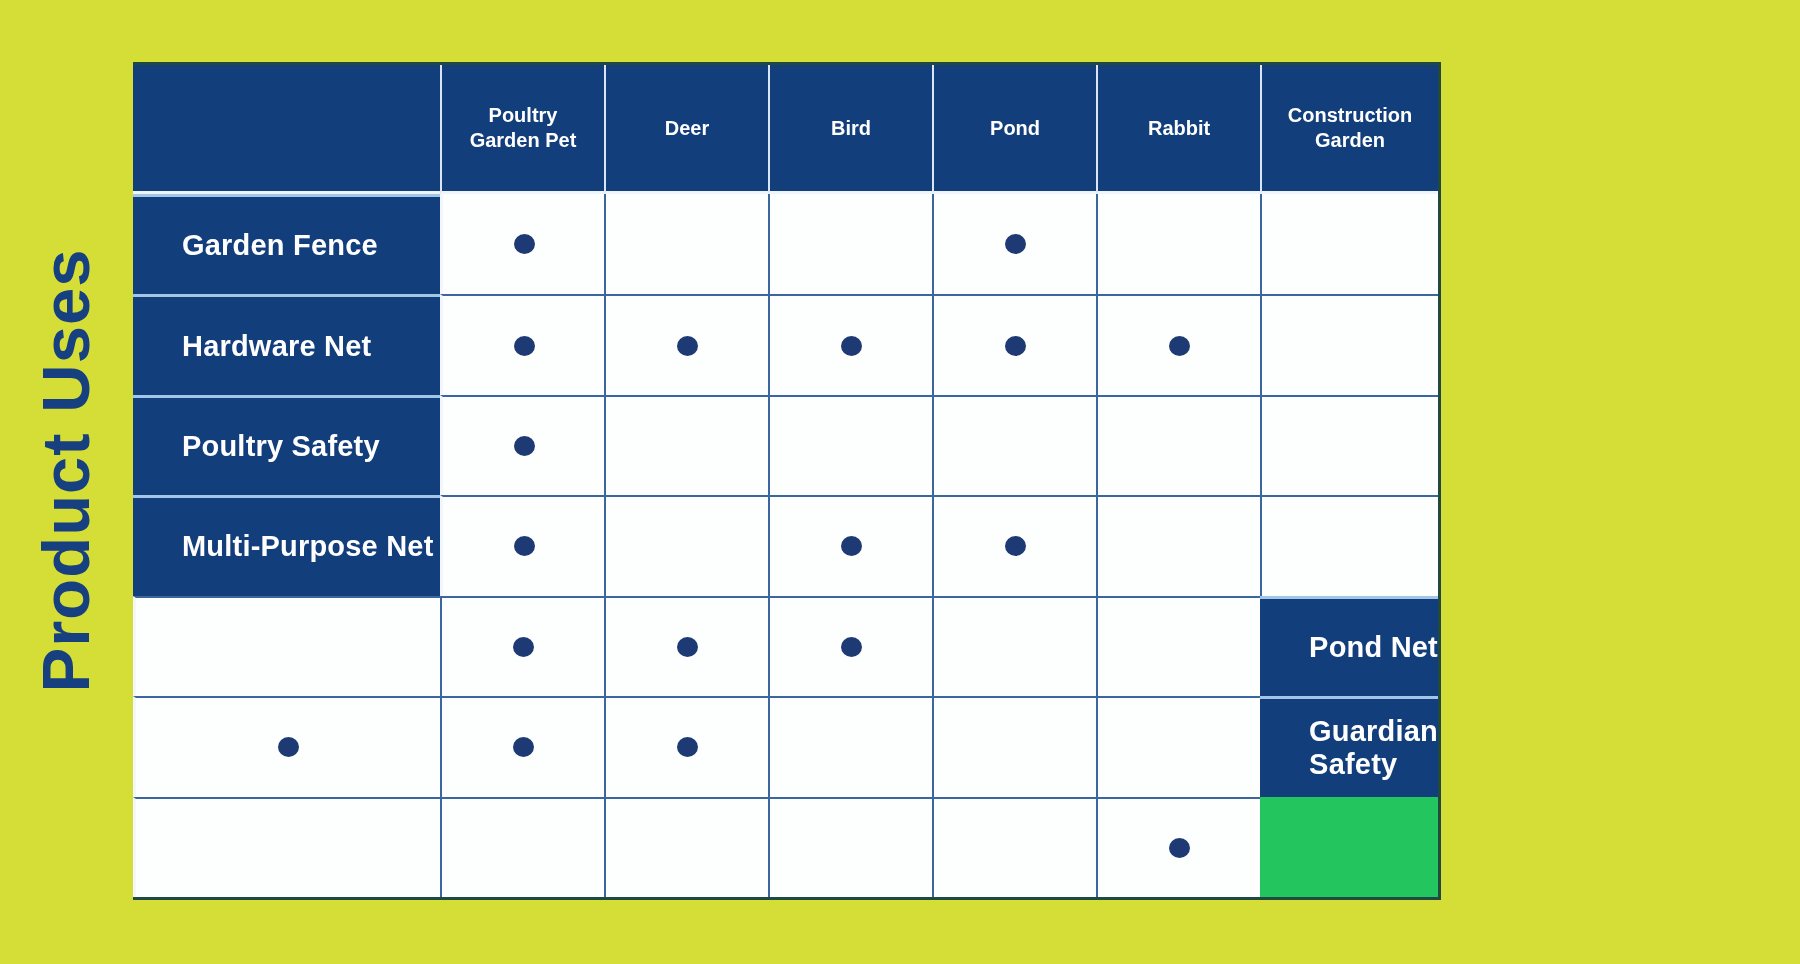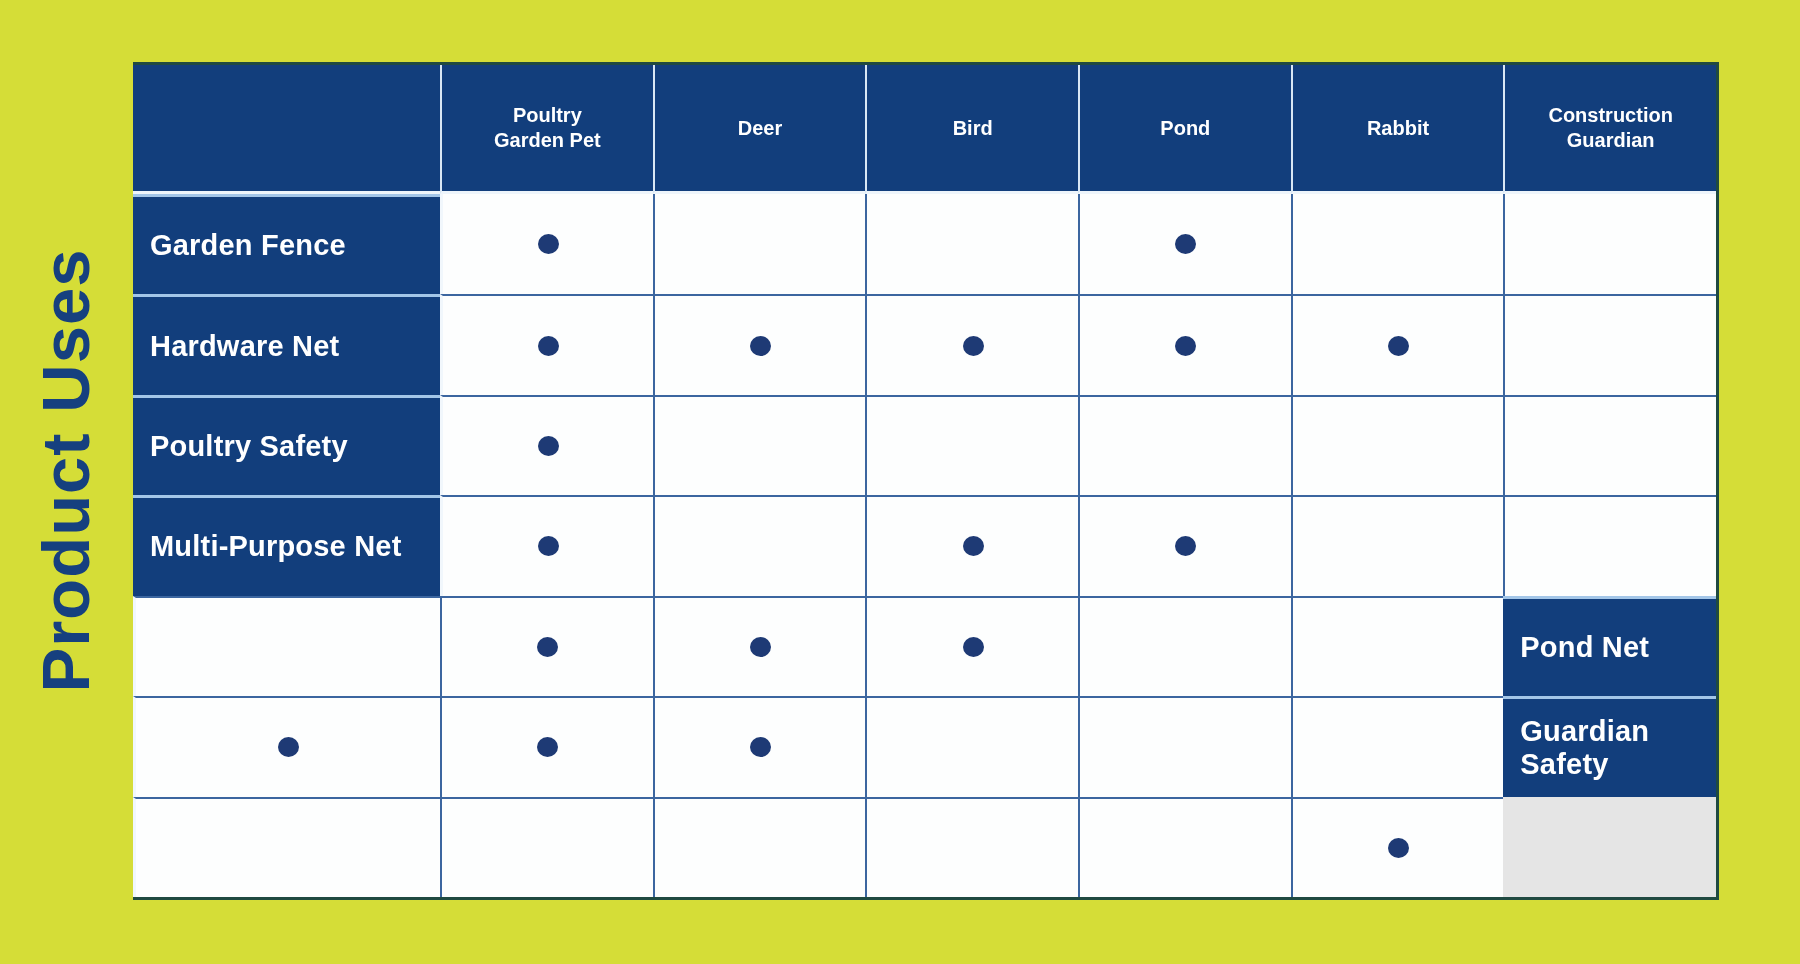--- a/index.html
+++ b/index.html
@@ -32,30 +32,30 @@
     font-size: 67px;
     font-weight: bold;
     letter-spacing: 1px;
     color: #16407f;
   }
   
   .matrix {
     position: absolute;
     left: 133px;
     top: 62px;
-    width: 1586px;
+    width: 1308px;
     height: 838px;
     display: grid;
     grid-template-columns: 307px repeat(6, 1fr);
     grid-template-rows: 129px repeat(7, 1fr);
     border-top: 3px solid #204a41;
     border-right: 3px solid #204a41;
     border-bottom: 3px solid #204a41;
     box-sizing: border-box;
-    background: #e5e5e5;
+    background: #22c55e;
   }
   .corner {
     background: #123e7c;
     border-bottom: 3px solid #eef5fb;
   }
   .colhead {
     background: #123e7c;
     color: #ffffff;
     font-weight: bold;
     font-size: 20px;
@@ -73,21 +73,21 @@
     max-width: 130px;
   }
   .rowlabel {
     background: #123e7c;
     color: #ffffff;
     font-weight: bold;
     font-size: 29px;
     letter-spacing: 0.2px;
     display: flex;
     align-items: center;
-    padding-left: 17px;
+    padding-left: 49px;
     border-top: 3px solid #a3c6e8;
     box-sizing: border-box;
   }
   .cell {
     background: #fdfefe;
     border-left: 2px solid #3c66a0;
     border-top: 2px solid #3c66a0;
     box-sizing: border-box;
     position: relative;
   }
@@ -129,21 +129,21 @@
       <div class="colhead">
         <span class="htext">Bird</span>
       </div>
       <div class="colhead">
         <span class="htext">Pond</span>
       </div>
       <div class="colhead">
         <span class="htext">Rabbit</span>
       </div>
       <div class="colhead">
-        <span class="htext">Construction Guardian</span>
+        <span class="htext">Construction Garden</span>
       </div>
       <div class="rowlabel">
         <span>Garden Fence</span>
       </div>
       <div class="cell firstcol firstrow">
         <span class="dot"></span>
       </div>
       <div class="cell firstrow"></div>
       <div class="cell firstrow"></div>
       <div class="cell firstrow">

